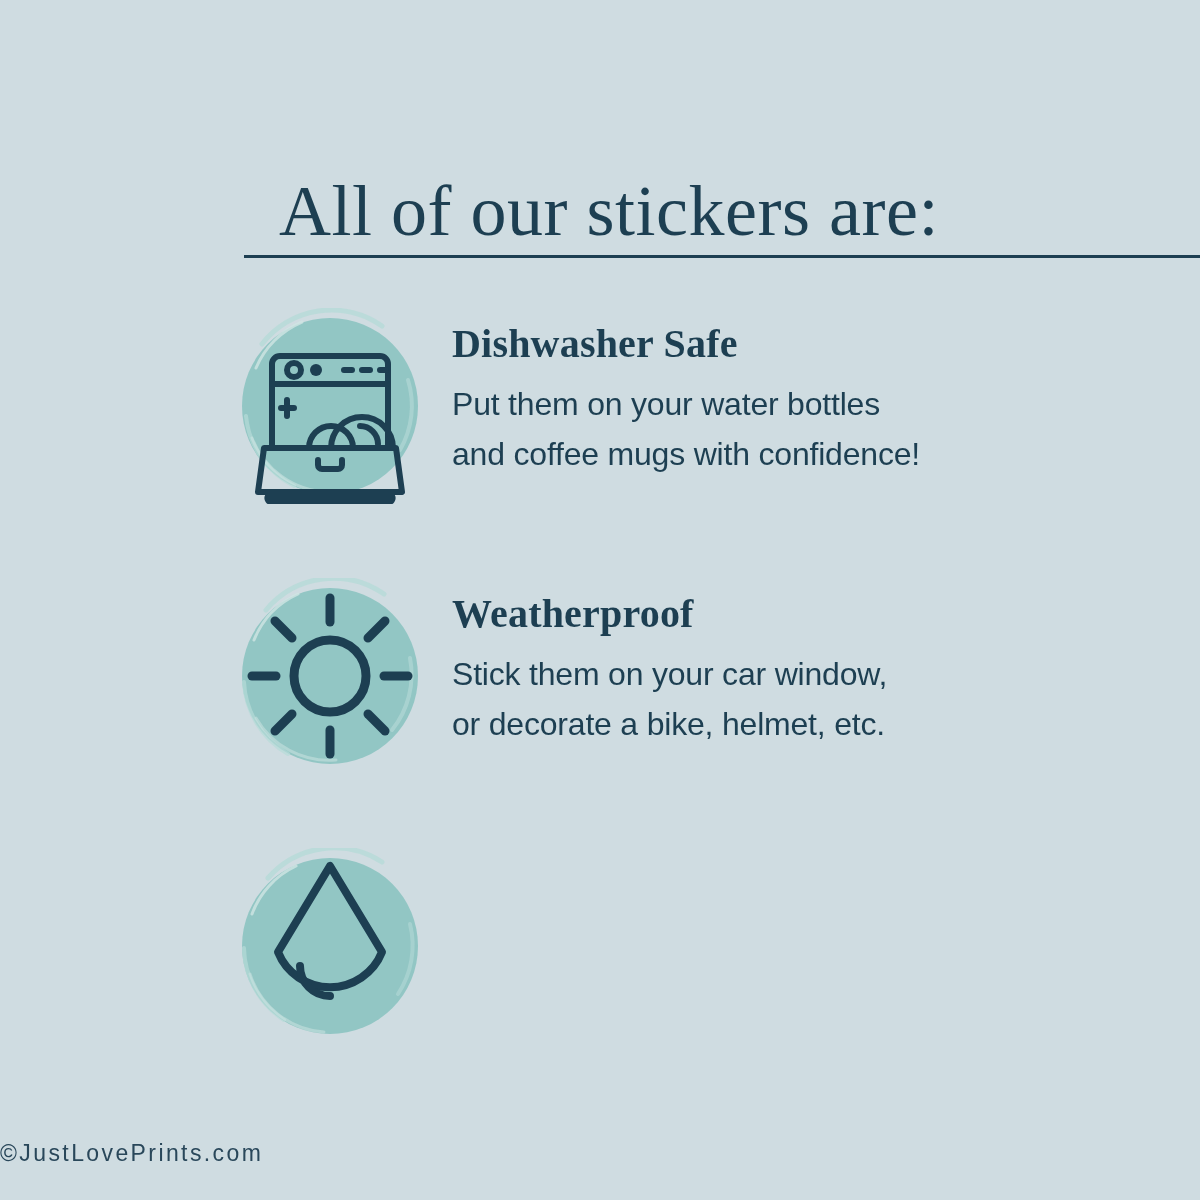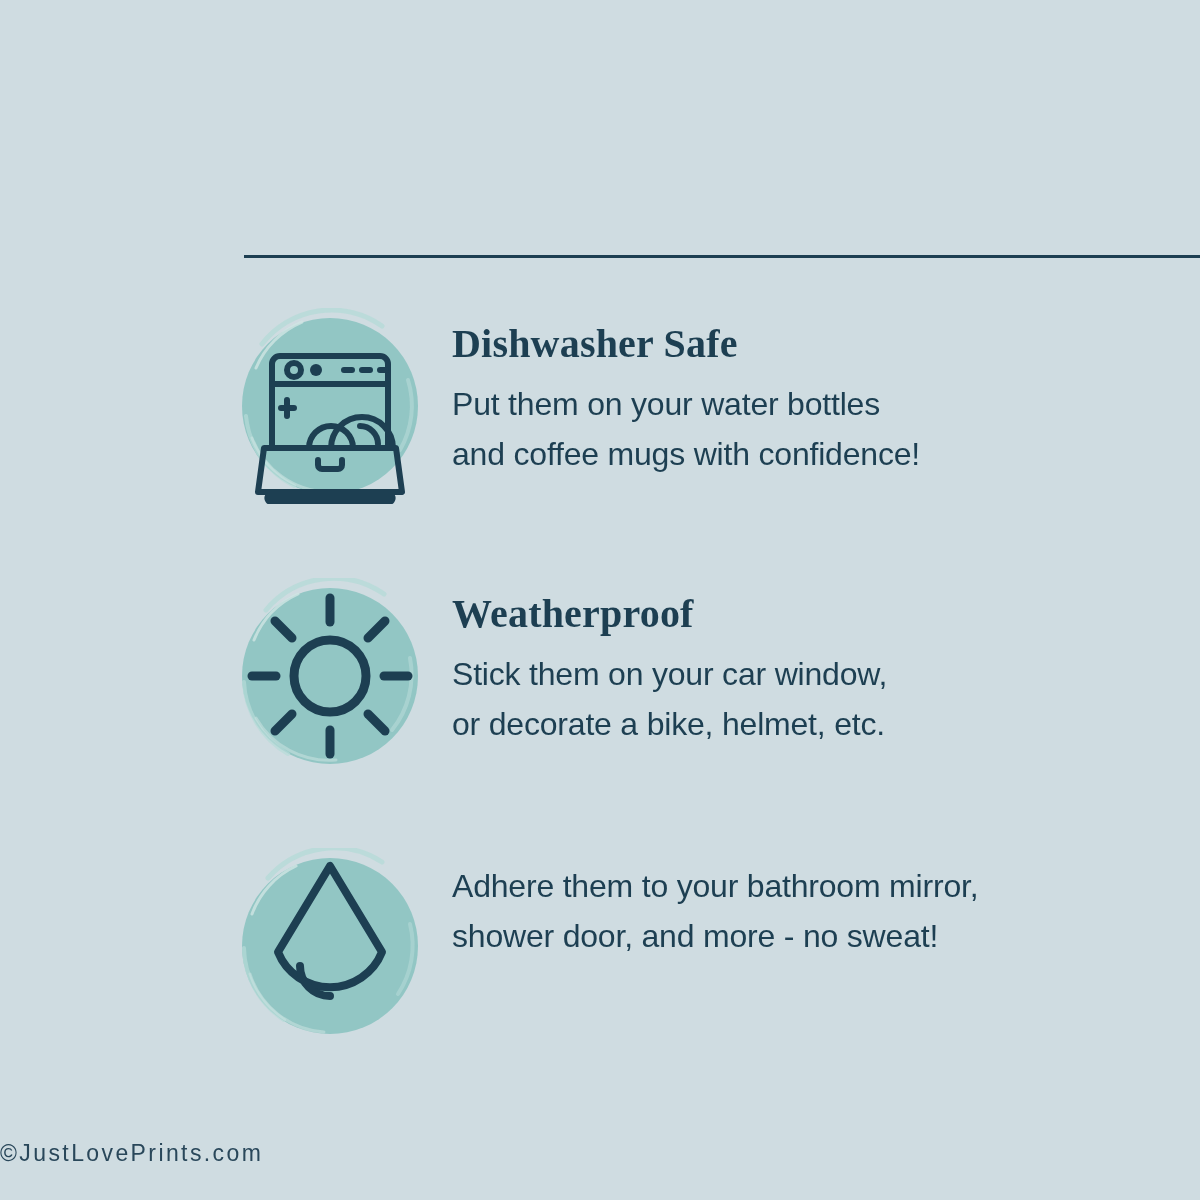--- a/index.html
+++ b/index.html
@@ -103,20 +103,21 @@
     font-size: 23px;
     letter-spacing: 2.4px;
     color: #29475a;
   }
 </style>
 </head>
 <body>
 
 <div class="page">
 
+  <h1 class="title">All of our stickers are:</h1>
 
   <div class="divider"></div>
 
   <div class="feature" id="feature-1">
     <div class="icon-wrap">
       <svg viewBox="0 0 196 196" xmlns="http://www.w3.org/2000/svg">
         <g>
           <circle cx="98" cy="98" r="88" fill="#92c6c4"></circle>
           <path d="M34 32 A88 88 0 0 1 152 16" fill="none" stroke="#b7dbd8" stroke-width="5" stroke-linecap="round" opacity="0.85"></path>
           <path d="M12 104 A88 88 0 0 0 56 176" fill="none" stroke="#b7dbd8" stroke-width="4" stroke-linecap="round" opacity="0.7"></path>
@@ -199,20 +200,18 @@
           <path d="M20 66 A86 86 0 0 1 64 18" fill="none" stroke="#cfe5e3" stroke-width="3" stroke-linecap="round" opacity="0.8"></path>
           <path d="M18 126 A84 84 0 0 0 92 184" fill="none" stroke="#cfe5e3" stroke-width="3" stroke-linecap="round" opacity="0.5"></path>
         </g>
         <g fill="none" stroke="#1d3f52" stroke-width="8" stroke-linecap="round" stroke-linejoin="round">
           <path d="M98 18 L46 104 a56 56 0 0 0 104 0 z"></path>
           <path d="M68 118 a30 30 0 0 0 30 30" stroke-width="8"></path>
         </g>
       </svg>
     </div>
     <div class="feature-text">
-      <p class="feature-desc">Adhere them to your bathroom mirror,
-shower door, and more - no sweat!</p>
     </div>
   </div>
 
   <div class="footer">©JustLovePrints.com</div>
 
 </div>
 
 </body></html>

